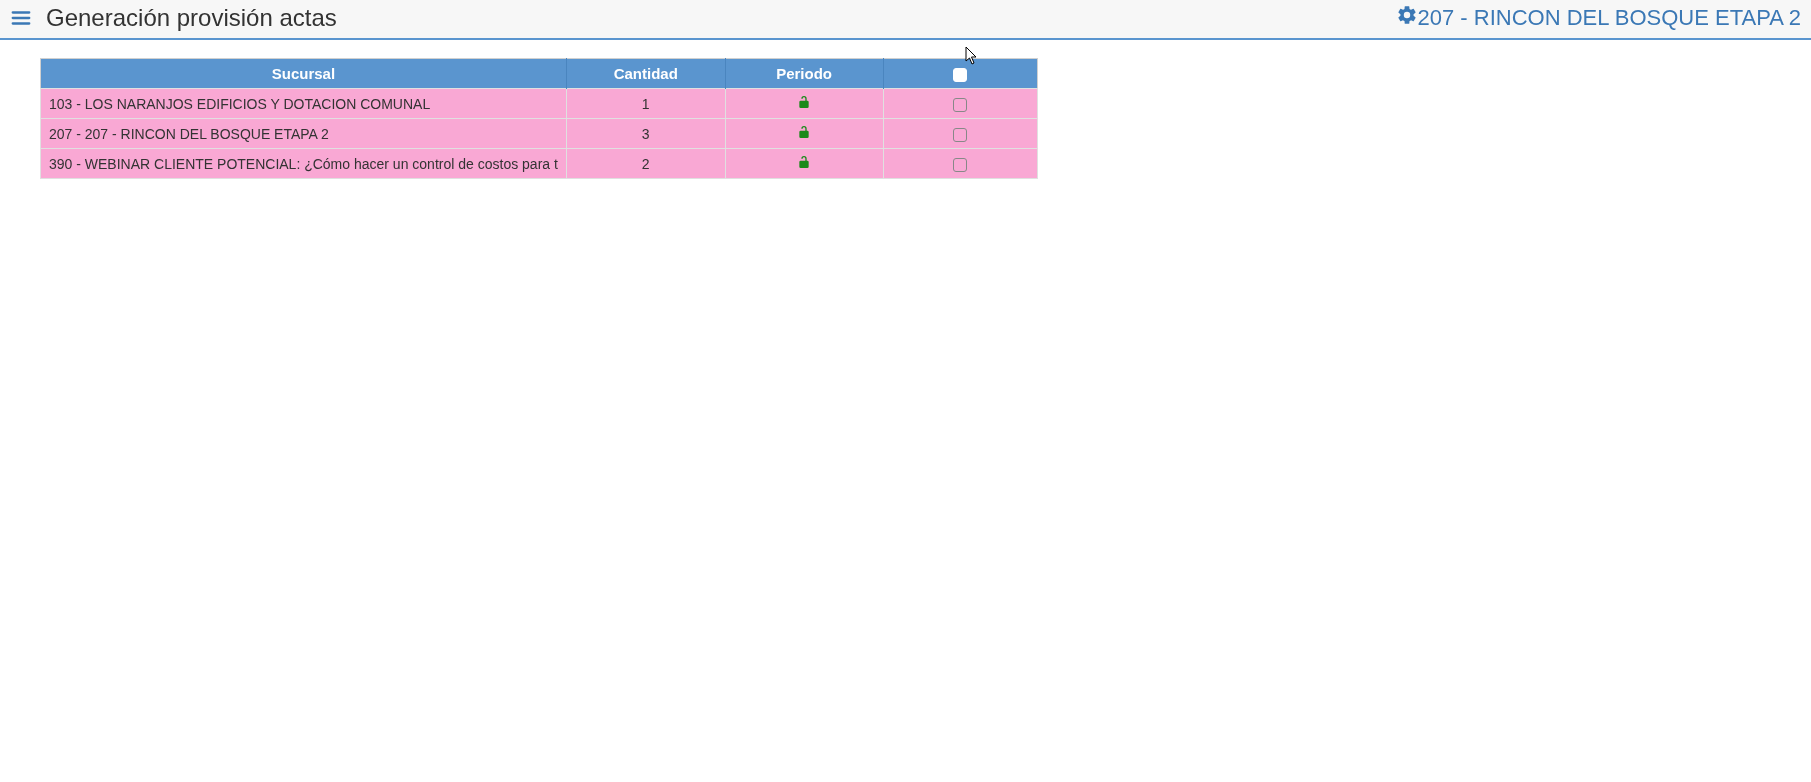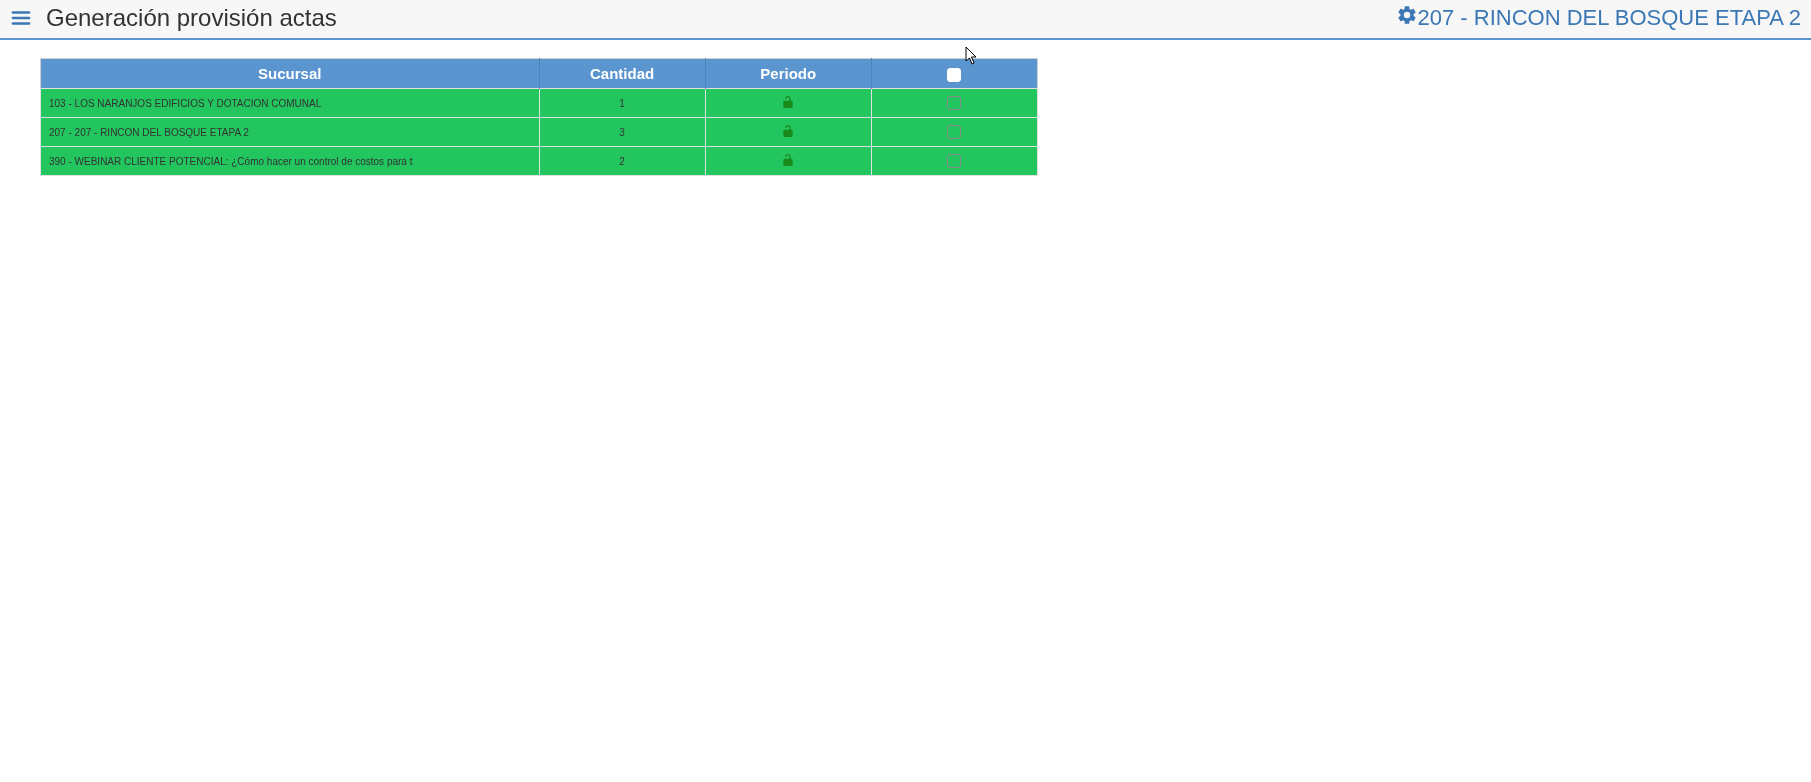--- a/index.html
+++ b/index.html
@@ -60,23 +60,23 @@
       font-weight: 600;
       font-size: 15px;
       padding: 6px 8px;
       text-align: center;
       border-right: 1px solid #4a85bf;
     }
     table.data th:last-child { border-right: none; }
     table.data td {
       border: 1px solid #e0e0e0;
       padding: 5px 8px;
-      font-size: 10px;
-      color: #333;
-      background: #22c55e;
+      font-size: 14px;
+      color: #333;
+      background: #f9a8d4;
     }
     .col-sucursal { width: 498px; text-align: left; }
     .col-cantidad { width: 166px; text-align: center; }
     .col-periodo  { width: 166px; text-align: center; }
     .col-check    { width: 166px; text-align: center; }
     td.col-sucursal {
       white-space: nowrap;
       overflow: hidden;
       text-overflow: clip;
     }

